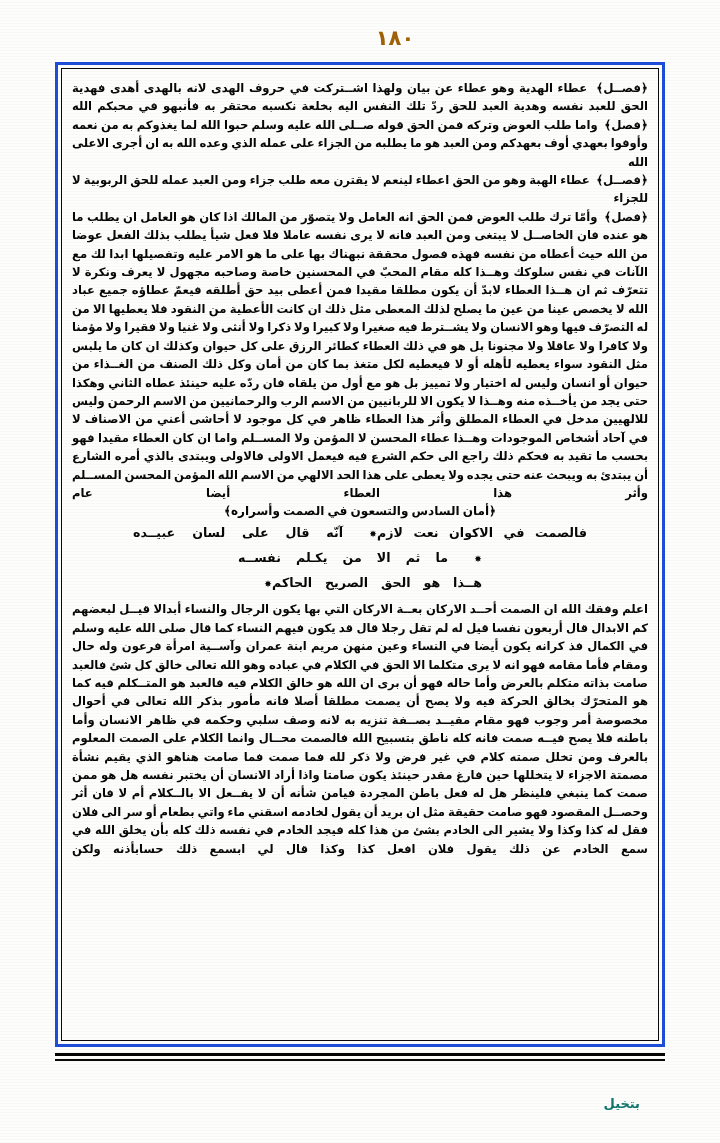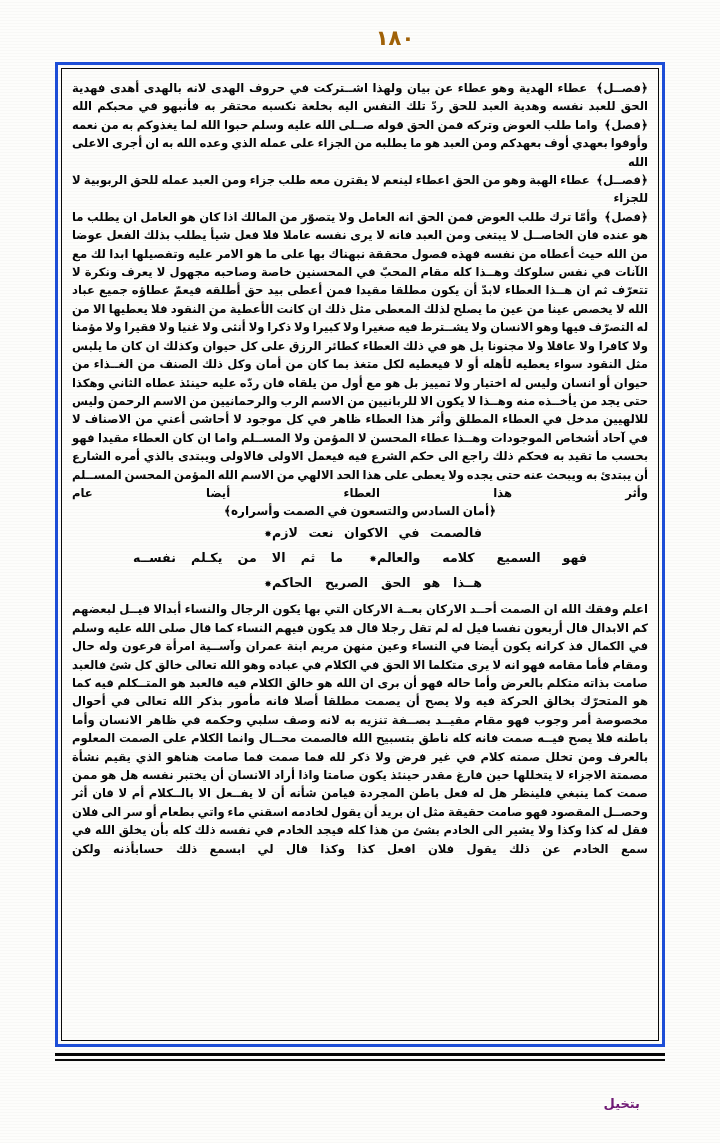--- a/index.html
+++ b/index.html
@@ -143,21 +143,21 @@
     height: 1.5px; background: #0a0a0a;
   }
 
   .catchword {
     position: absolute;
     bottom: 32px;
     right: 80px;
     font-size: 13px;
     font-weight: bold;
     direction: rtl;
-    color: #701a75;
+    color: #0f766e;
   }
 
   
   .grain {
     position: absolute;
     inset: 0;
     pointer-events: none;
     opacity: 0.04;
     background:
       repeating-linear-gradient(0deg, rgba(0,0,0,.5) 0 1px, rgba(0,0,0,0) 1px 3px);
@@ -183,24 +183,24 @@
 
         <p class="para"><span class="fasl">﴿فصل﴾</span>&nbsp;&nbsp;<span>وأمّا ترك طلب العوض فمن الحق انه العامل ولا يتصوّر من المالك اذا كان هو العامل ان يطلب ما هو عنده فان الخاصــل لا يبتغى ومن العبد فانه لا يرى نفسه عاملا فلا فعل شيأ يطلب بذلك الفعل عوضا من الله حيث أعطاه من نفسه فهذه فصول محققة نبهناك بها على ما هو الامر عليه وتفصيلها ابدا لك مع الآنات في نفس سلوكك وهــذا كله مقام المحبّ في المحسنين خاصة وصاحبه مجهول لا يعرف ونكرة لا تتعرّف ثم ان هــذا العطاء لابدّ أن يكون مطلقا مقيدا فمن أعطى بيد حق أطلقه فيعمّ عطاؤه جميع عباد الله لا يخصص عينا من عين ما يصلح لذلك المعطى مثل ذلك ان كانت الأعطية من النقود فلا يعطيها الا من له التصرّف فيها وهو الانسان ولا يشــترط فيه صغيرا ولا كبيرا ولا ذكرا ولا أنثى ولا غنيا ولا فقيرا ولا مؤمنا ولا كافرا ولا عاقلا ولا مجنونا بل هو في ذلك العطاء كطائر الرزق على كل حيوان وكذلك ان كان ما يلبس مثل النقود سواء يعطيه لأهله أو لا فيعطيه لكل متغذ بما كان من أمان وكل ذلك الصنف من الغــذاء من حيوان أو انسان وليس له اختيار ولا تمييز بل هو مع أول من يلقاه فان ردّه عليه حينئذ عطاه الثاني وهكذا حتى يجد من يأخــذه منه وهــذا لا يكون الا للربانيين من الاسم الرب والرحمانيين من الاسم الرحمن وليس للالهيين مدخل في العطاء المطلق وأثر هذا العطاء ظاهر في كل موجود لا أحاشى أعني من الاصناف لا في آحاد أشخاص الموجودات وهــذا عطاء المحسن لا المؤمن ولا المســلم واما ان كان العطاء مقيدا فهو بحسب ما تقيد به فحكم ذلك راجع الى حكم الشرع فيه فيعمل الاولى فالاولى ويبتدى بالذي أمره الشارع أن يبتدئ به ويبحث عنه حتى يجده ولا يعطى على هذا الحد الالهي من الاسم الله المؤمن المحسن المســلم وأثر هذا العطاء أيضا عام</span></p>
 
         <div class="chapter-heading">﴿أمان السادس والتسعون في الصمت وأسراره﴾</div>
 
         <div class="poem">
 
           <div class="verse">
             <span class="hemistich left">فالصمت في الاكوان نعت لازم</span>
             <span class="verse-sep">✸</span>
+            <span class="hemistich right">آنّه قال على لسان عبيــده</span>
           </div>
 
           <div class="verse">
-            <span class="hemistich left">فهو السميع كلامه والعالم</span>
             <span class="verse-sep">✸</span>
             <span class="hemistich right">ما ثم الا من يكـلم نفســه</span>
           </div>
 
           <div class="verse">
             <span class="hemistich left">هــذا هو الحق الصريح الحاكم</span>
             <span class="verse-sep">✸</span>
           </div>
 
         </div>

